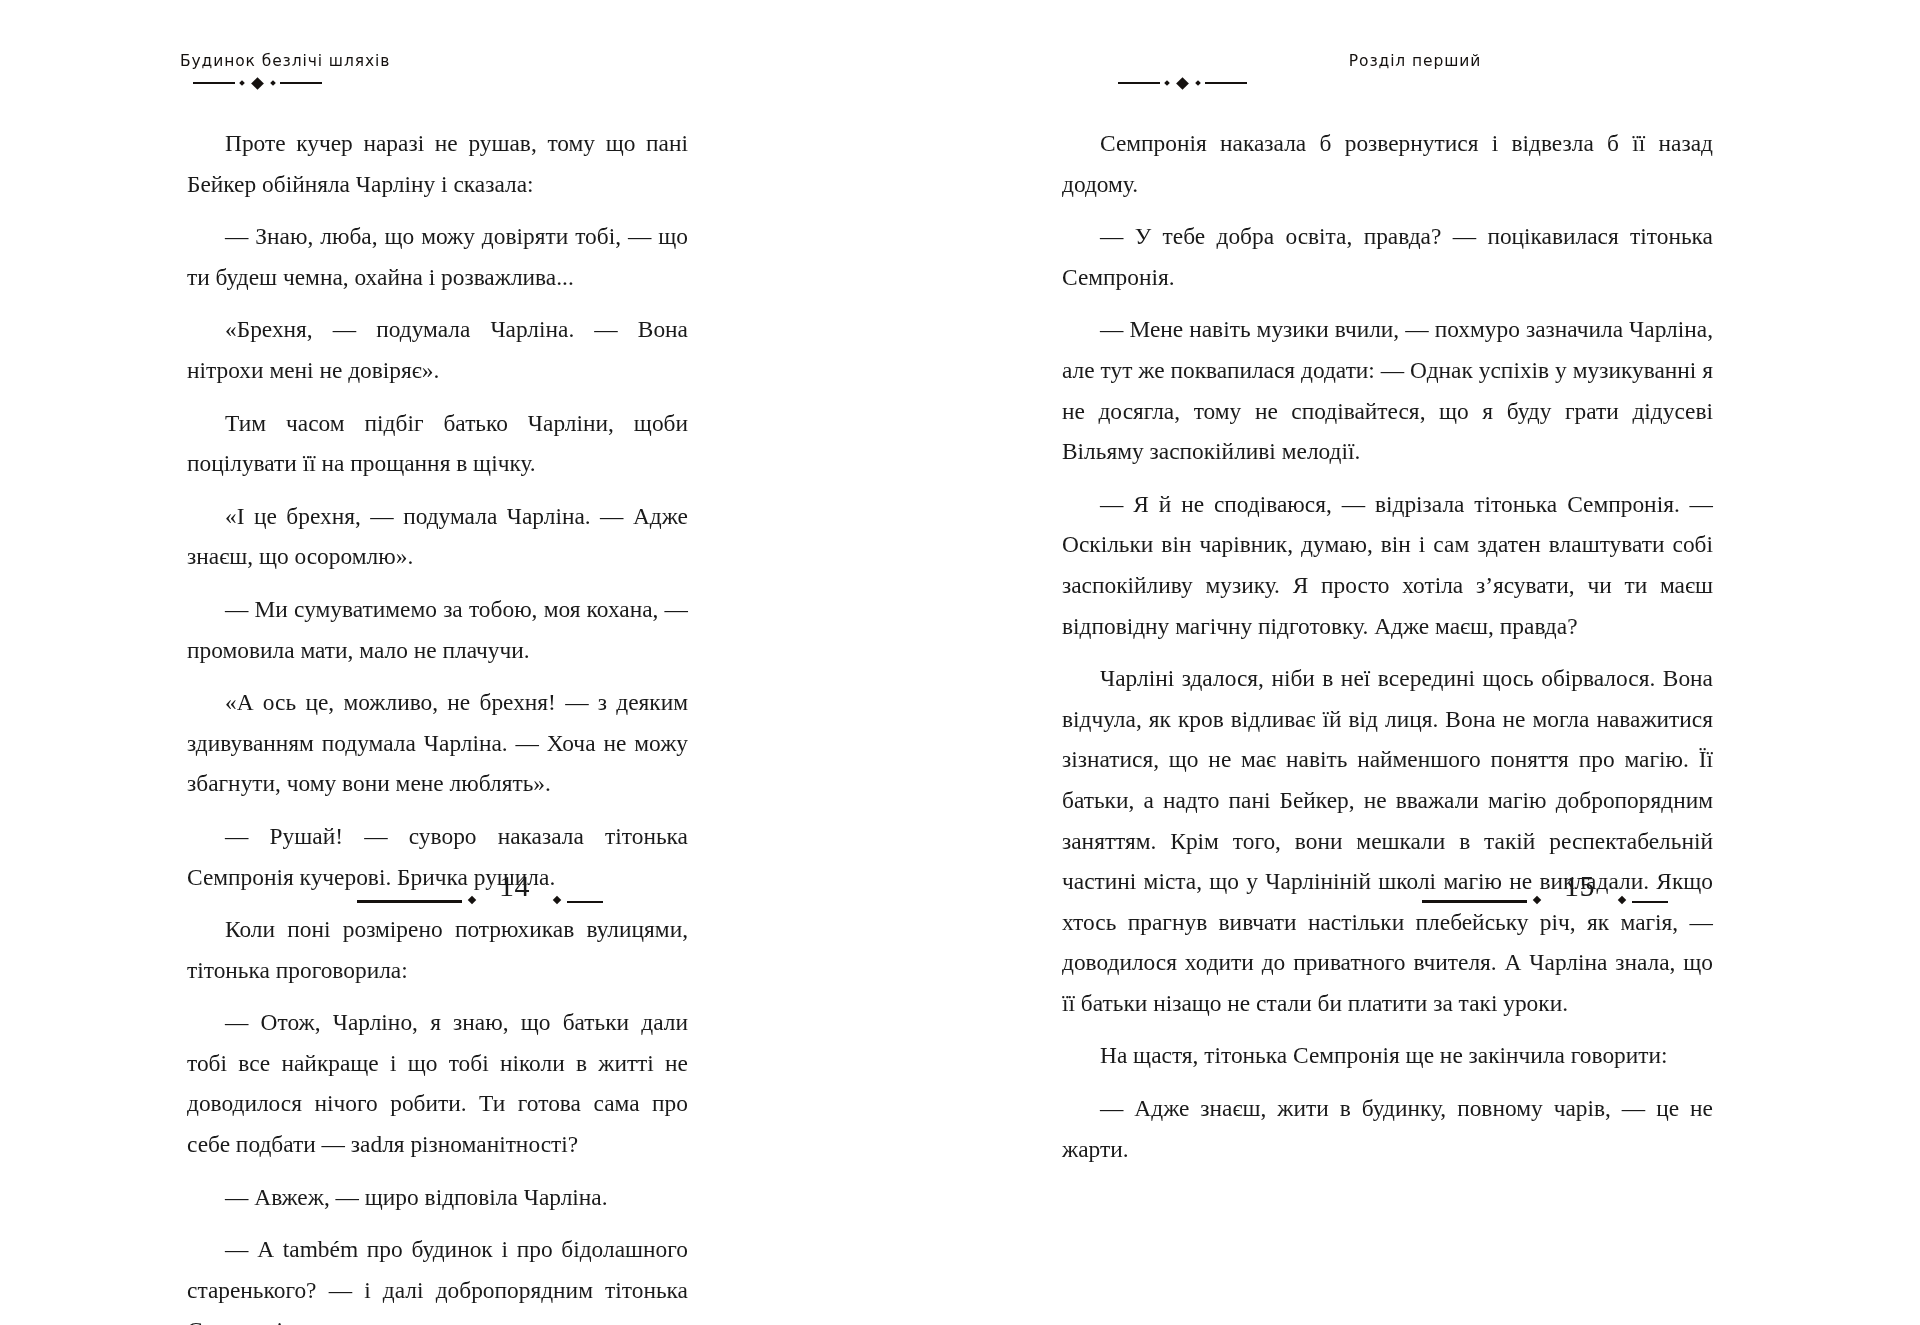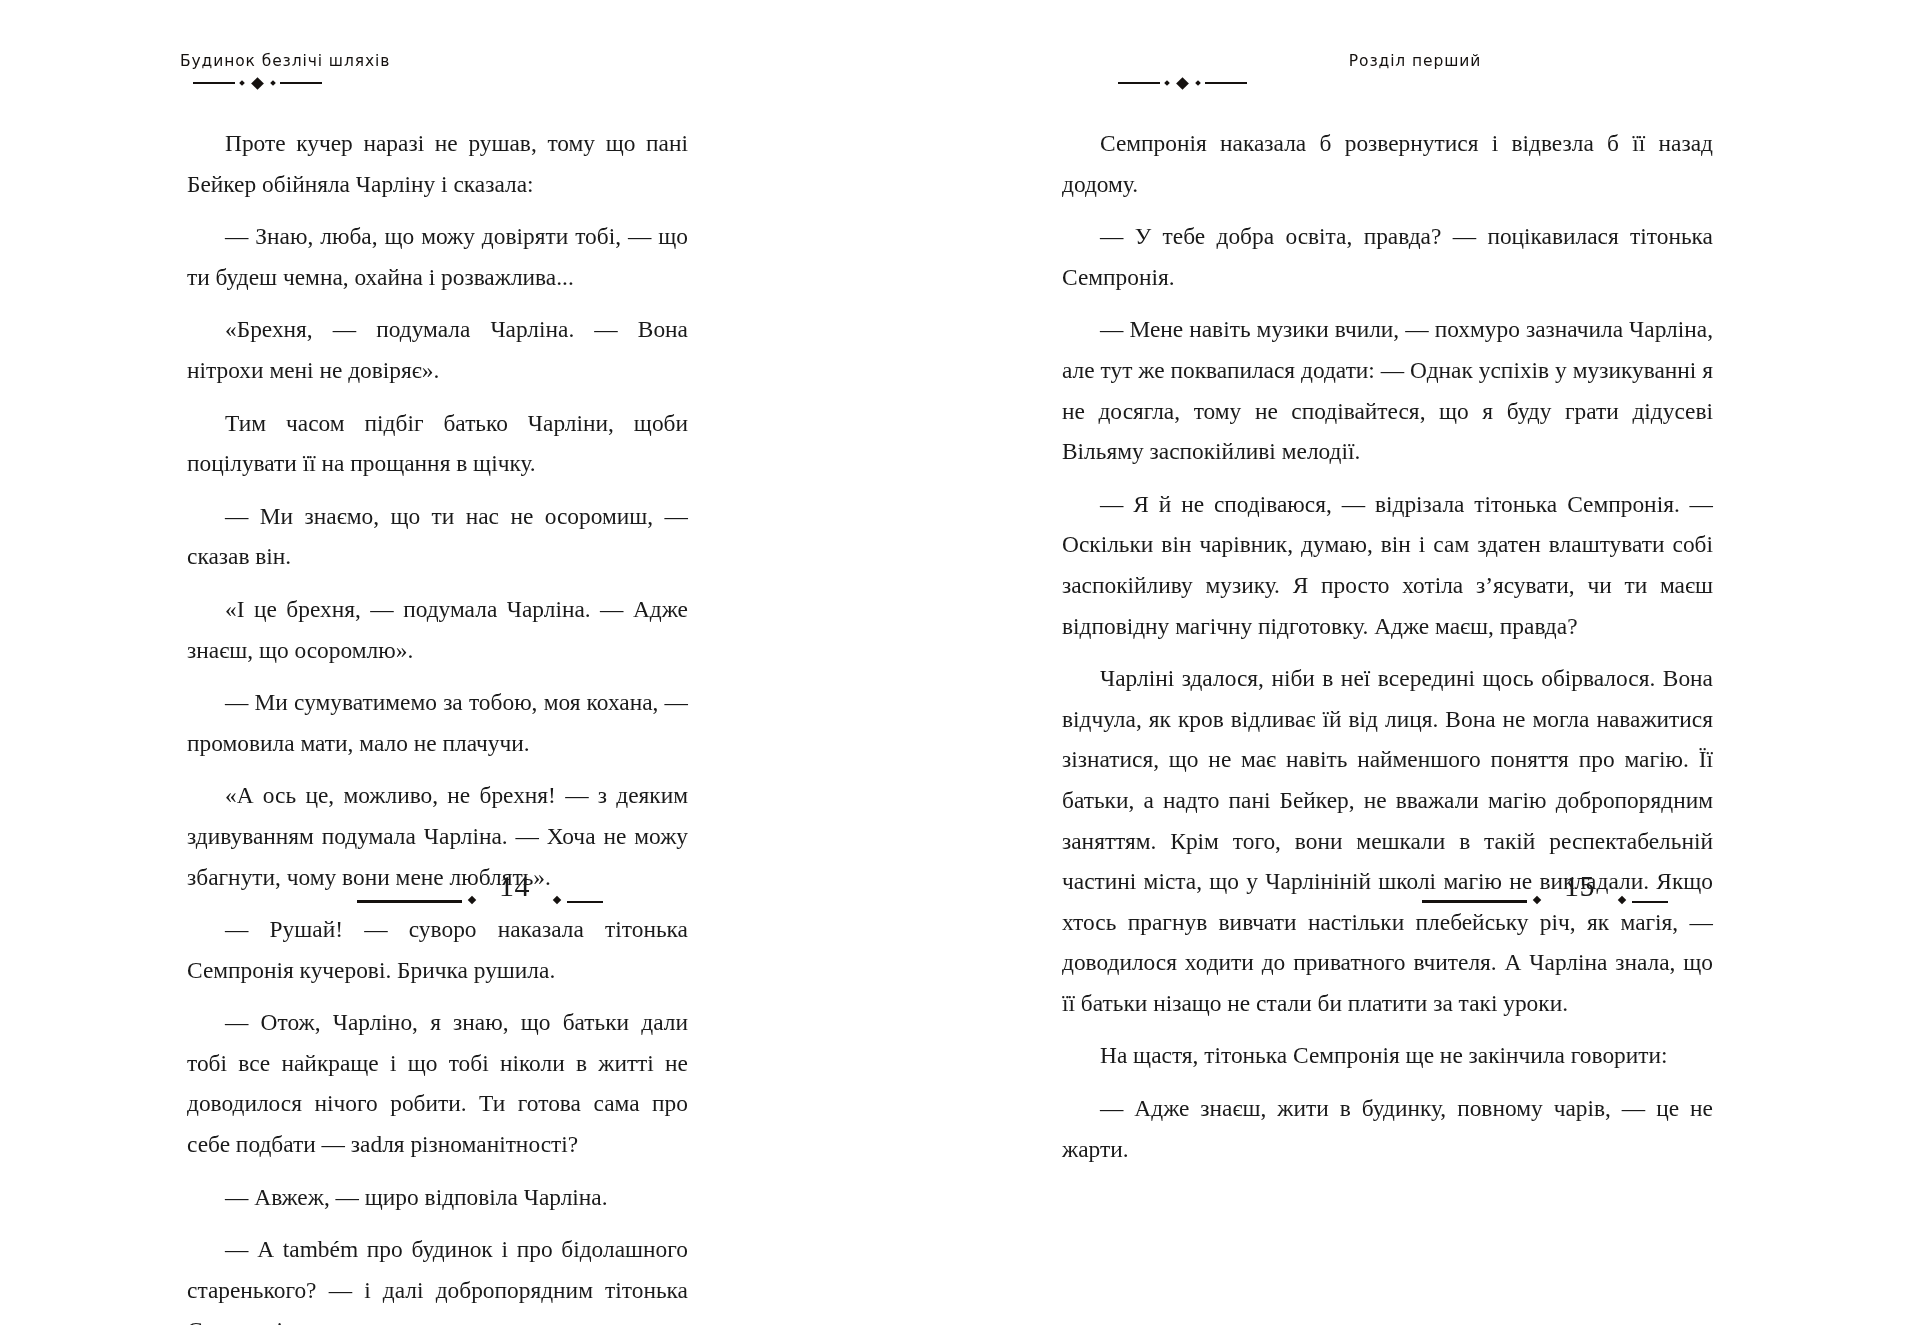--- a/index.html
+++ b/index.html
@@ -137,25 +137,25 @@
       <span class="diamond"></span>
       <span class="dot"></span>
       <span class="bar"></span>
     </div>
 
     <div class="body-col">
       <p>Проте кучер наразі не рушав, тому що пані Бей­кер обійняла Чарліну і сказала:</p>
       <p>— Знаю, люба, що можу довіряти тобі, — що ти будеш чемна, охайна і розважлива...</p>
       <p>«Брехня, — подумала Чарліна. — Вона нітрохи мені не довіряє».</p>
       <p>Тим часом підбіг батько Чарліни, щоби поцілува­ти її на прощання в щічку.</p>
-      <p>— Ми знаємо, що ти нас не осоромиш, — сказав він.</p>
       <p>«І це брехня, — подумала Чарліна. — Адже зна­єш, що осоромлю».</p>
       <p>— Ми сумуватимемо за тобою, моя кохана, — про­мовила мати, мало не плачучи.</p>
       <p>«А ось це, можливо, не брехня! — з деяким здиву­ванням подумала Чарліна. — Хоча не можу збагнути, чому вони мене люблять».</p>
       <p>— Рушай! — суворо наказала тітонька Семпронія кучерові. Бричка рушила.</p>
+      <p>Коли поні розмірено потрюхикав вулицями, ті­тонька проговорила:</p>
       <p>— Отож, Чарліно, я знаю, що батьки дали тобі все найкраще і що тобі ніколи в житті не доводилося нічого робити. Ти готова сама про себе подбати — за­dля різноманітності?</p>
       <p>— Авжеж, — щиро відповіла Чарліна.</p>
       <p>— А também про будинок і про бідолашного ста­ренького? — і далі добропорядним тітонька Семпронія.</p>
       <p>— Я буду дуже старатися, — відповіла Чарліна. Їй здалося, що якби вона цього не сказала, тітонька</p>
     </div>
 
     <div class="folio folio-left">
       <span class="rule"></span>
       <span class="sq"></span>
       <span class="num">14</span>

